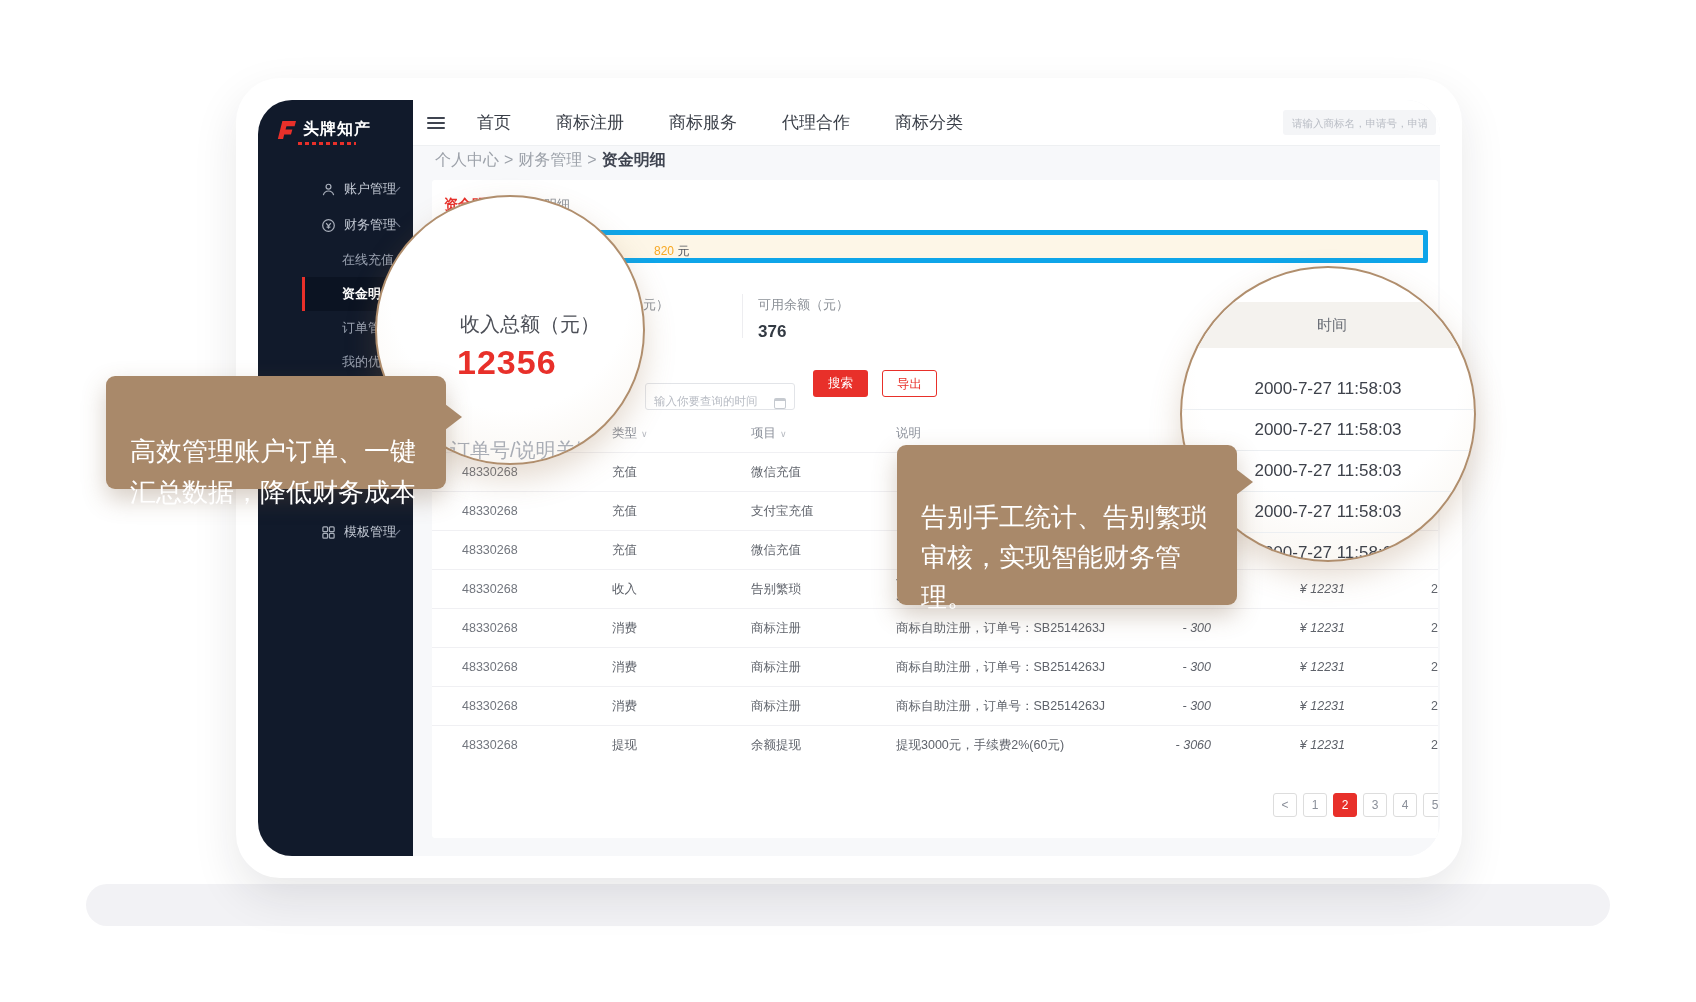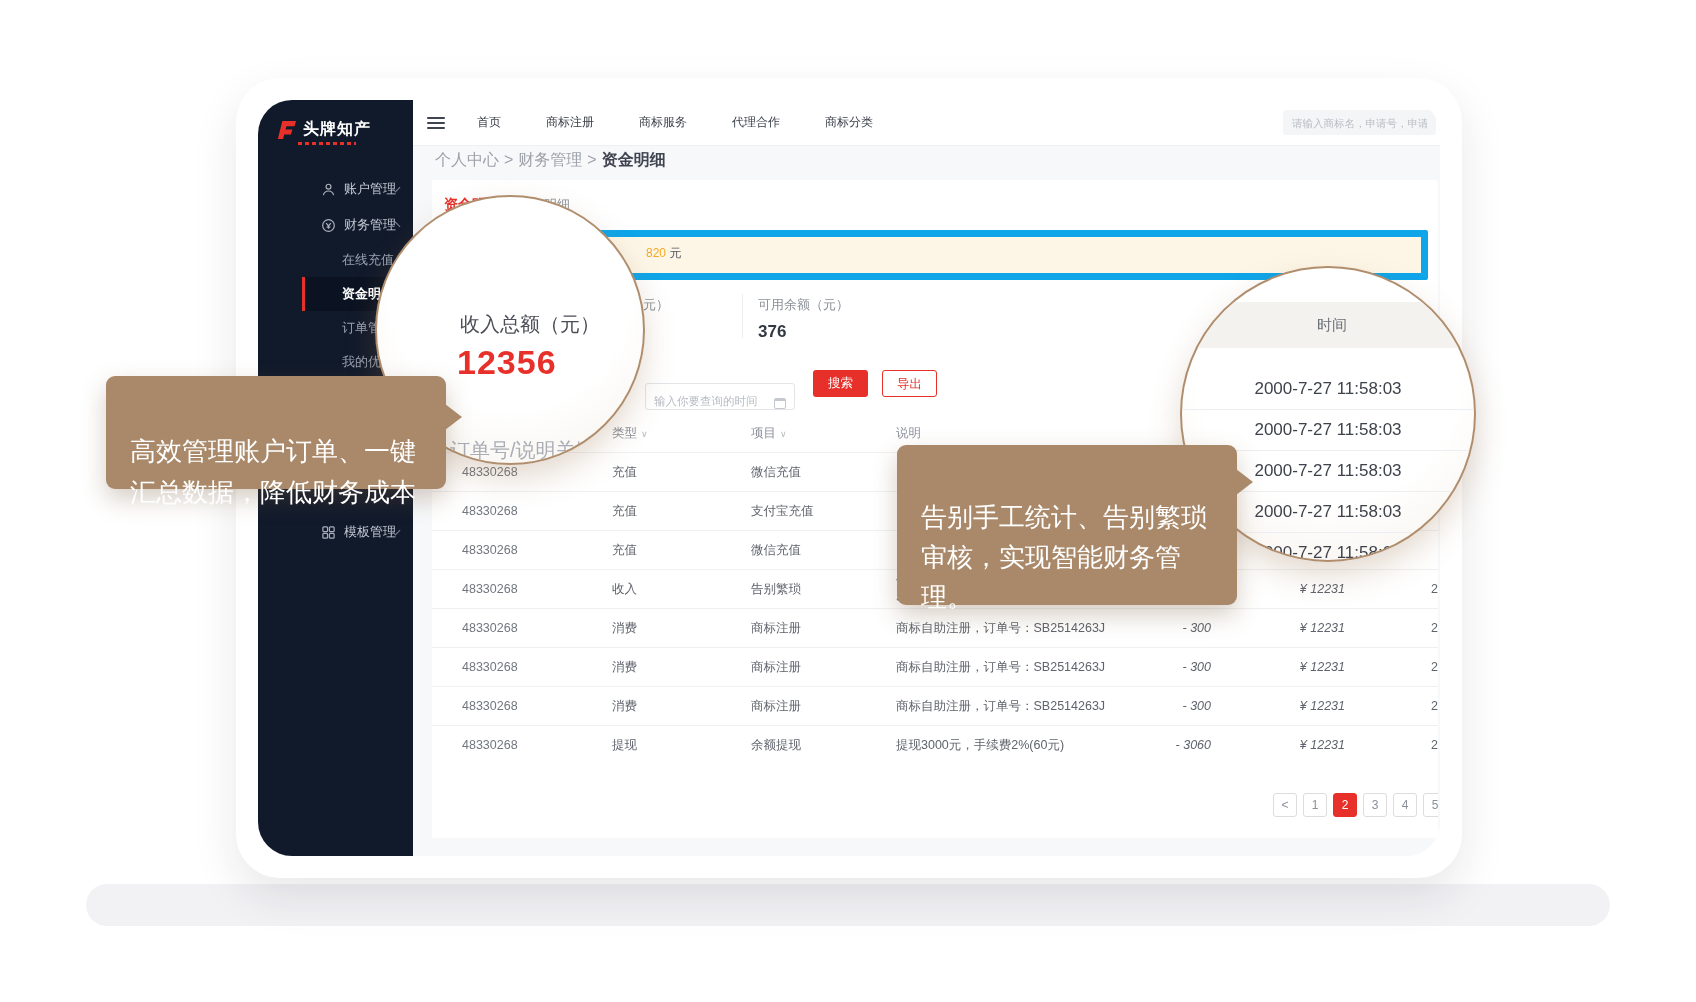--- a/index.html
+++ b/index.html
@@ -32,37 +32,37 @@
   .side-icon{width:15px;height:15px;margin-right:8px;flex:0 0 15px;opacity:.85;}
   .chev{position:absolute;right:14px;width:7px;height:7px;border-right:1.5px solid #7a8294;border-bottom:1.5px solid #7a8294;}
   .chev.down{transform:rotate(45deg);margin-top:-3px;}
   .chev.up{transform:rotate(-135deg);margin-top:3px;}
 
   
   .main{flex:1;display:flex;flex-direction:column;background:#f7f8fa;min-width:0;}
   .topbar{height:46px;background:#fff;border-bottom:1px solid #eef0f2;display:flex;align-items:center;flex:0 0 46px;}
   .burger{width:18px;margin:0 0 0 14px;cursor:pointer;}
   .burger span{display:block;height:2px;background:#3f4450;margin:3px 0;border-radius:1px;}
-  .nav-links{display:flex;gap:45px;margin-left:32px;font-size:12px;color:#3a3f48;font-family:Liberation Serif, serif;}
+  .nav-links{display:flex;gap:45px;margin-left:32px;font-size:17px;color:#3a3f48;font-family:Liberation Serif, serif;}
   .nav-link{cursor:pointer;white-space:nowrap;}
   .top-search{margin-left:auto;margin-right:4px;width:153px;height:25px;background:#f4f5f7;border:none;border-radius:3px;
     font-size:10.5px;color:#6b7078;padding:0 9px;font-family:inherit;}
   .top-search::placeholder{color:#b9bdc5;}
   .breadcrumb{height:28px;display:flex;align-items:center;padding-left:22px;font-size:16px;color:#9ca1a9;flex:0 0 28px;gap:5px;}
   .crumb.current{color:#3f4450;font-weight:bold;}
 
   .page{flex:1;position:relative;}
   .card{position:absolute;left:19px;top:6px;width:1006px;height:658px;background:#fff;border-radius:3px;overflow:hidden;}
 
   .tabs{position:absolute;left:12px;top:16px;display:flex;gap:18px;}
   .tab{font-size:14px;cursor:pointer;}
   .tab.active{color:var(--accent);font-weight:bold;}
   .tab.inactive{color:#8b9097;font-size:13px;}
 
-  .banner{position:absolute;left:2px;right:10px;top:50px;height:50px;background:#fdf6e7;border:7px solid #0ea5e9;border-radius:2px;}
+  .banner{position:absolute;left:12px;right:10px;top:50px;height:33px;background:#fdf6e7;border:5px solid #0ea5e9;border-radius:2px;}
   .banner-rest{position:absolute;left:205px;top:8px;font-size:12px;color:#53565e;}
   .banner-rest .num{color:var(--orange);}
 
   .stats{position:absolute;top:114px;left:0;width:100%;height:50px;}
   .stat-label{font-size:13px;color:#8b9097;}
   .stat-value{font-size:17px;font-weight:bold;color:#333a43;margin-top:8px;}
   .stat2{position:absolute;left:198px;top:2px;}
   .stat3{position:absolute;left:326px;top:2px;}
   .stat-div{position:absolute;left:310px;top:0;width:1px;height:44px;background:#ededf0;}
 

